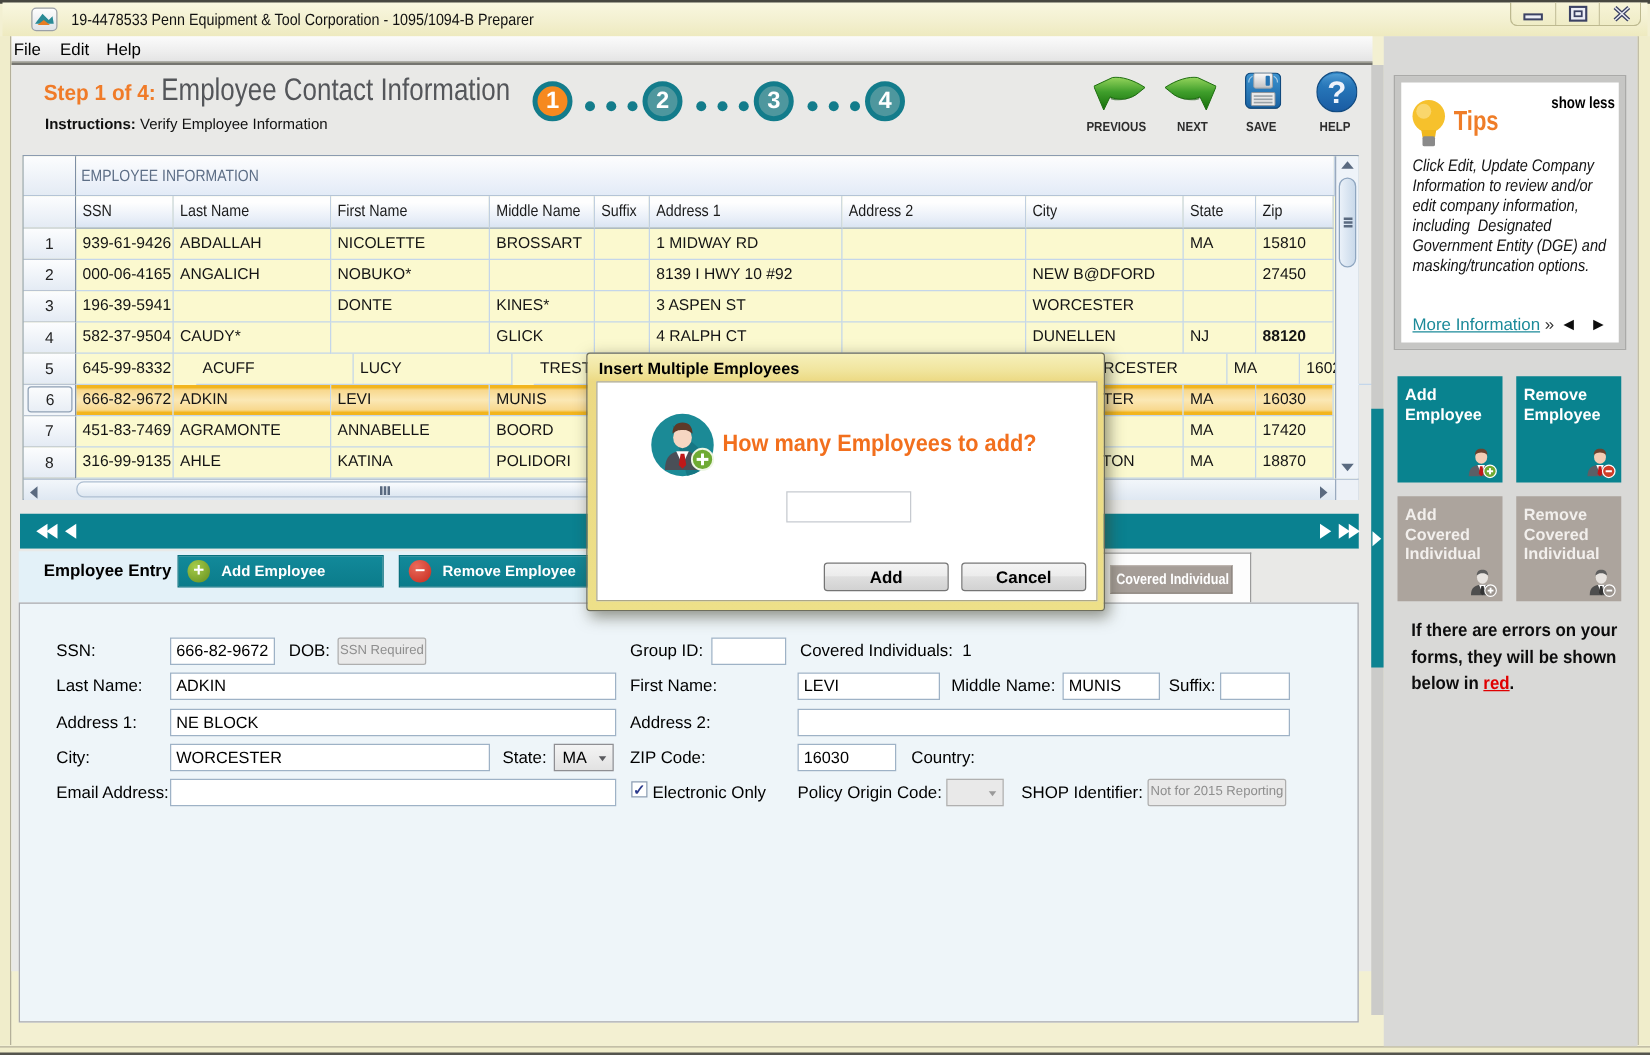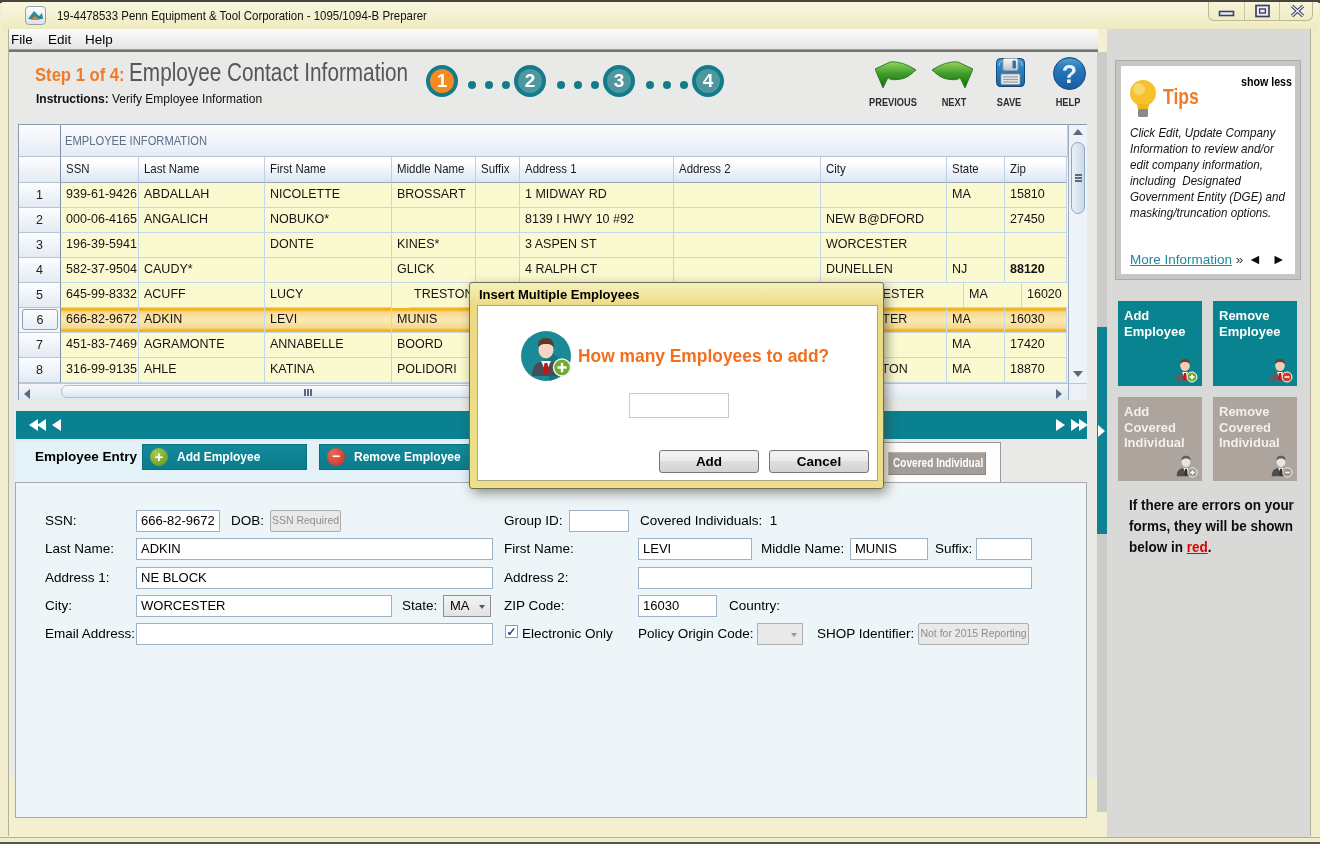--- a/index.html
+++ b/index.html
@@ -297,21 +297,21 @@
         <div class="tc" style="width:44px;"></div>
         <div class="tc" style="width:154px;">4 RALPH CT</div>
         <div class="tc" style="width:147px;"></div>
         <div class="tc" style="width:126px;">DUNELLEN</div>
         <div class="tc" style="width:58px;">NJ</div>
         <div class="tc" style="width:62px;font-weight:bold;">88120</div>
       </div>
     <div class="trow">
         <div class="rn">5</div>
         <div class="tc" style="width:78px;">645-99-8332</div>
-        <div class="tc" style="width:126px;">ACUFF</div>
+        <div class="tc" style="width:126px;margin-left:18px;">ACUFF</div>
         <div class="tc" style="width:127px;">LUCY</div>
         <div class="tc" style="width:84px;margin-left:17px;">TRESTON</div>
         <div class="tc" style="width:44px;"></div>
         <div class="tc" style="width:154px;">2 BOND NOTE</div>
         <div class="tc" style="width:147px;"></div>
         <div class="tc" style="width:126px;">WORCESTER</div>
         <div class="tc" style="width:58px;">MA</div>
         <div class="tc" style="width:62px;">16020</div>
       </div>
     <div class="trow">

